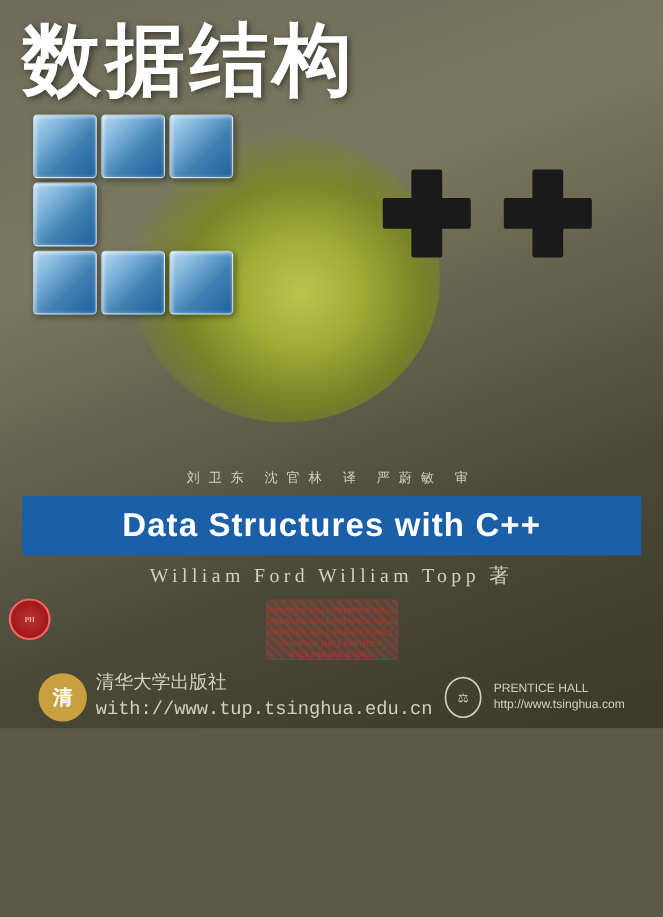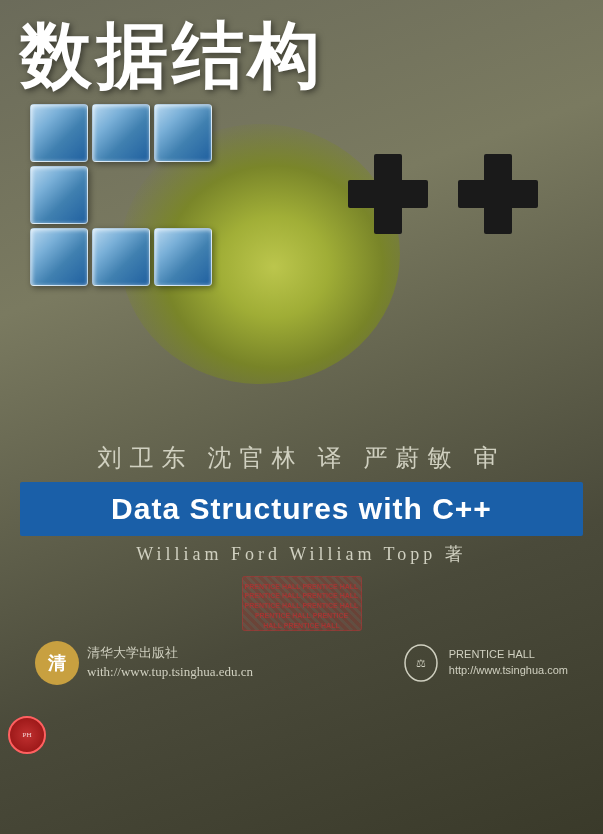--- a/index.html
+++ b/index.html
@@ -5,21 +5,21 @@
     * { margin: 0; padding: 0; box-sizing: border-box; }
     body {
       width: 603px;
       height: 834px;
       overflow: hidden;
       font-family: serif;
       background: #5a5a4a;
     }
     .book-cover {
       width: 603px;
-      height: 834px;
+      height: 662px;
       background: linear-gradient(160deg, #6b6b5a 0%, #7a7a60 30%, #4a4a3a 70%, #3a3a2a 100%);
       position: relative;
       display: flex;
       flex-direction: column;
       align-items: center;
     }
 
     
     .title-area {
       width: 100%;
@@ -120,21 +120,21 @@
     
     .bottom-section {
       width: 100%;
       padding: 8px 20px 0 20px;
       display: flex;
       flex-direction: column;
       align-items: center;
     }
 
     .translators-line {
-      font-size: 24px;
+      font-size: 12px;
       color: #d0d0c0;
       letter-spacing: 8px;
       margin-bottom: 8px;
       font-family: 'SimSun', 'KaiTi', serif;
     }
 
     .blue-banner {
       width: 100%;
       background: #1a5fa8;
       padding: 10px 26px;
@@ -209,23 +209,23 @@
       display: flex;
       align-items: center;
       justify-content: center;
       font-size: 18px;
       color: #fff;
       font-weight: bold;
       flex-shrink: 0;
     }
     .tsinghua-text {
       color: #d0d0c0;
-      font-size: 13px;
+      font-size: 17px;
       line-height: 1.4;
-      font-family: Liberation Serif, serif;
+      font-family: Liberation Mono, monospace;
     }
 
     .pub-right {
       display: flex;
       align-items: center;
       gap: 8px;
     }
     .prentice-logo {
       width: 40px;
       height: 44px;

